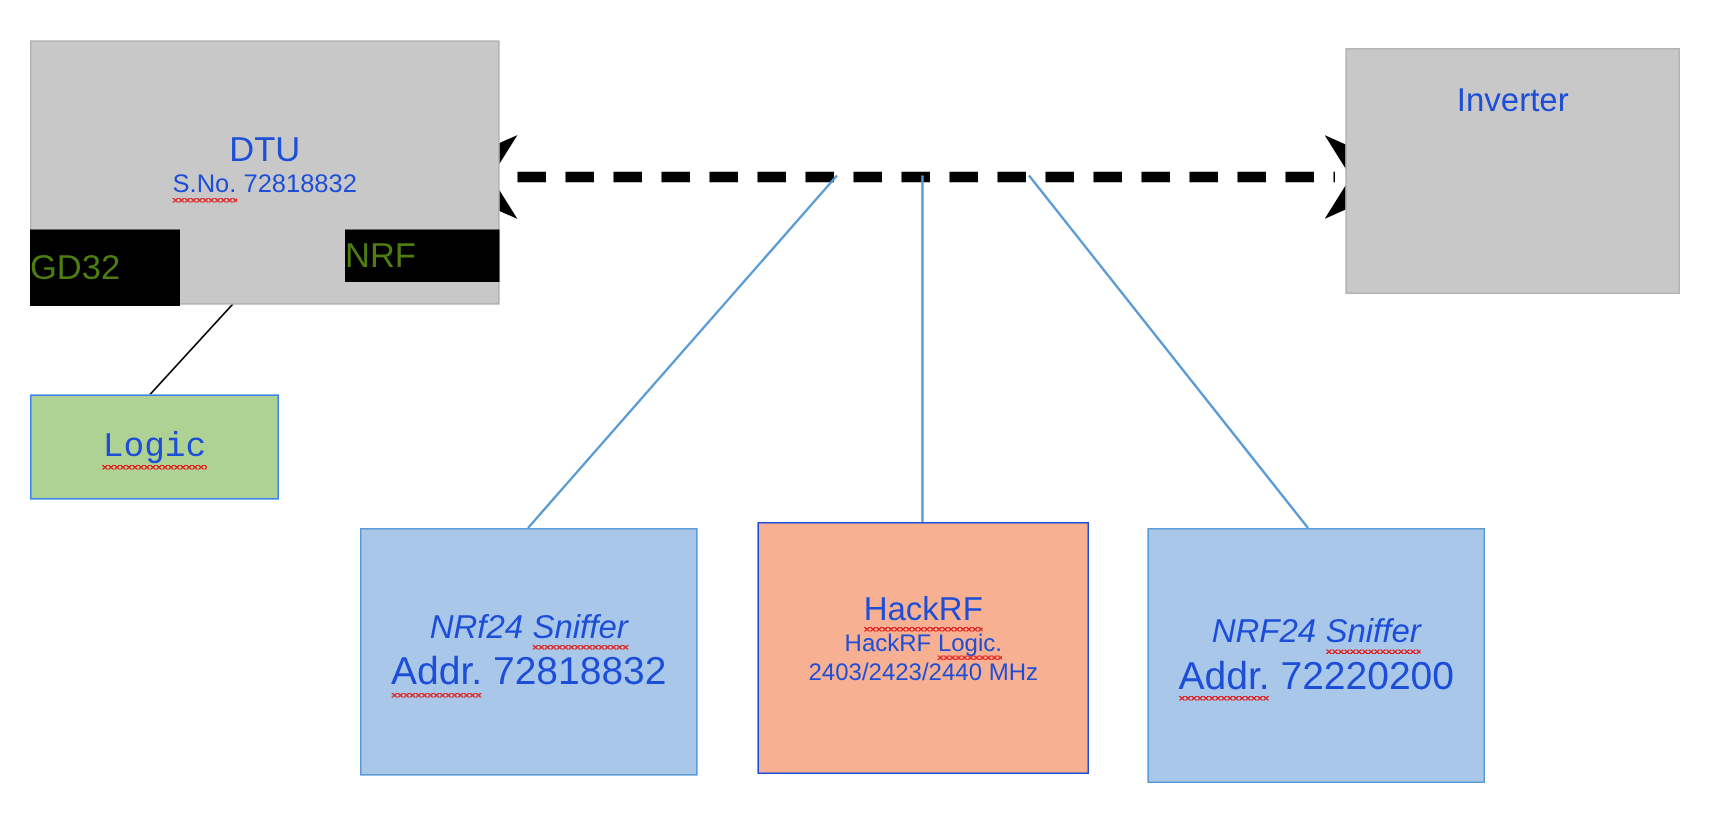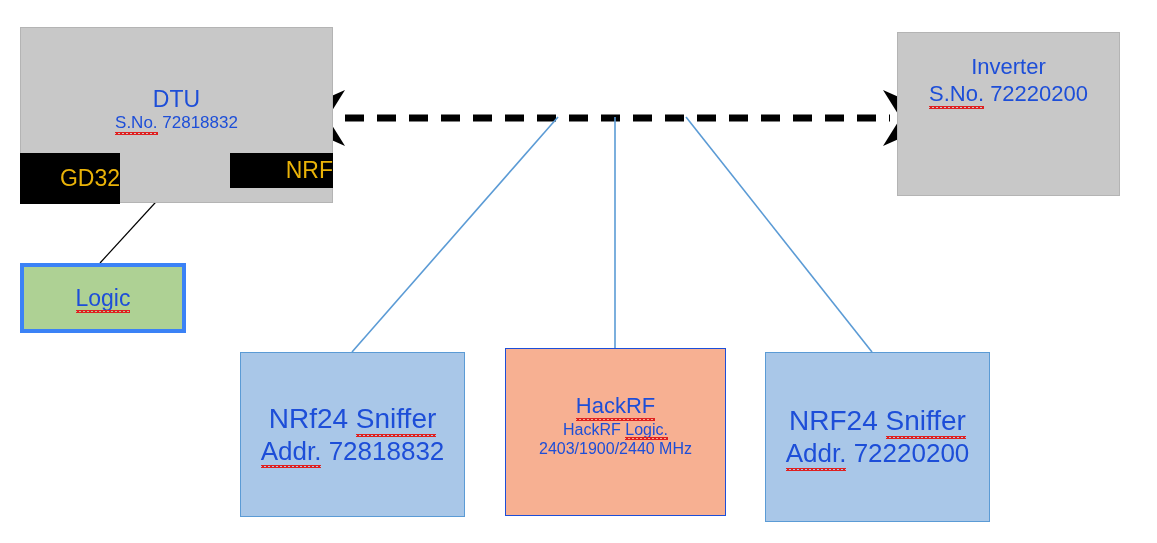--- a/index.html
+++ b/index.html
@@ -50,46 +50,47 @@
     justify-content: flex-start;
     padding-top: 21px;
   }
   #inverter .l1 { font-size: 22px; }
   #inverter .l2 { font-size: 22px; }
   
   .chip {
     position: absolute;
     box-sizing: border-box;
     background: #000000;
-    color: #eab308;
+    color: #4d7c0f;
     display: flex;
     align-items: center;
-    justify-content: flex-end;
+    justify-content: flex-start;
     font-size: 23px;
   }
   #gd32 { left: 20px;  top: 153px; width: 100px; height: 51px; }
   #nrf  { left: 230px; top: 153px; width: 103px; height: 35px; }
   
   #logic {
     left: 20px;
     top: 263px;
     width: 166px;
     height: 70px;
     background: #aed194;
-    border: 4px solid #3b82f6;
+    border: 1px solid #3b82f6;
     font-size: 23px;
+    font-family: Liberation Mono, monospace;
   }
   
   .sniffer {
     background: #a9c7e8;
     border: 1px solid #5b9bd5;
   }
   #sniffer-left  { left: 240px; top: 352px; width: 225px; height: 165px; }
   #sniffer-right { left: 765px; top: 352px; width: 225px; height: 170px; }
-  .sniffer .l1 { font-size: 28px; }
+  .sniffer .l1 { font-size: 22px; font-style: italic; }
   .sniffer .l2 { font-size: 26px; }
   #hackrf {
     left: 505px;
     top: 348px;
     width: 221px;
     height: 168px;
     background: #f7b092;
     border: 1px solid #1d4ed8;
     justify-content: flex-start;
     padding-top: 44px;
@@ -176,36 +177,35 @@
 
   <div class="chip" id="gd32">
     <span>GD32</span>
   </div>
   <div class="chip" id="nrf">
     <span>NRF</span>
   </div>
 
   <div class="node" id="inverter">
     <div class="l1">Inverter</div>
-    <div class="l2"><span class="sq">S.No.</span><span> 72220200</span></div>
   </div>
 
   <div class="node" id="logic">
     <span class="sq">Logic</span>
   </div>
 
   <div class="node sniffer" id="sniffer-left">
     <div class="l1"><span>NRf24 </span><span class="sq">Sniffer</span></div>
     <div class="l2"><span class="sq">Addr.</span><span> 72818832</span></div>
   </div>
 
   <div class="node" id="hackrf">
     <div class="l1"><span class="sq">HackRF</span></div>
     <div class="l2"><span>HackRF </span><span class="sq">Logic.</span></div>
-    <div class="l3">2403/1900/2440 MHz</div>
+    <div class="l3">2403/2423/2440 MHz</div>
   </div>
 
   <div class="node sniffer" id="sniffer-right">
     <div class="l1"><span>NRF24 </span><span class="sq">Sniffer</span></div>
     <div class="l2"><span class="sq">Addr.</span><span> 72220200</span></div>
   </div>
 
 </div>
 
 </body></html>

